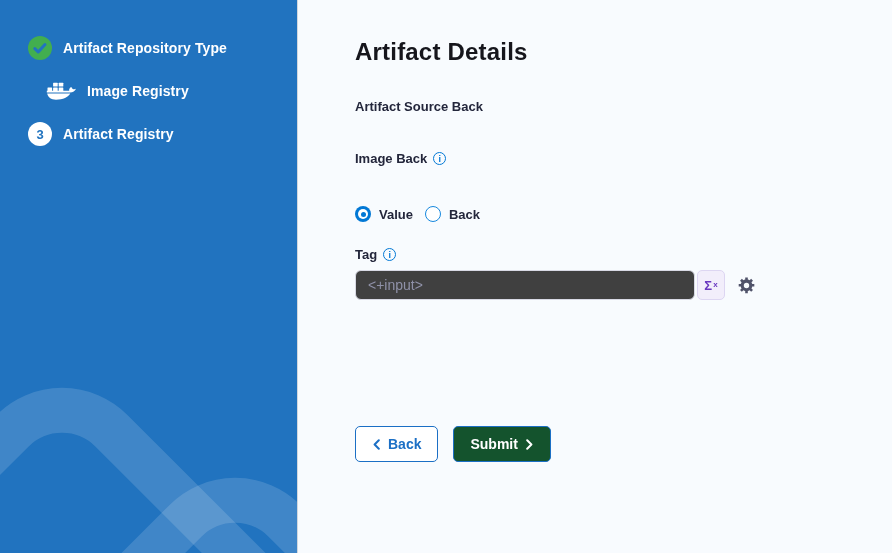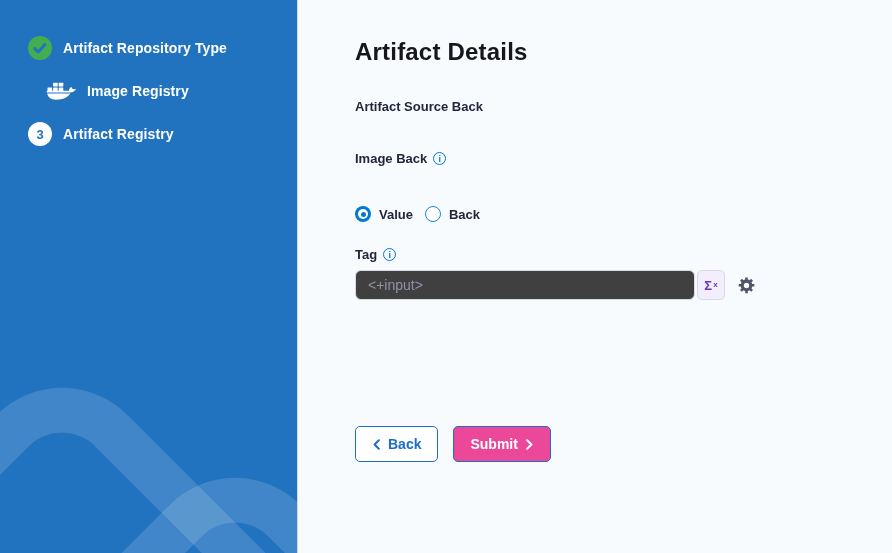--- a/index.html
+++ b/index.html
@@ -40,21 +40,21 @@
   .radio-row{display:flex;align-items:center;gap:12px;margin-bottom:25px;}
   .radio{display:flex;align-items:center;gap:8px;font-size:13px;font-weight:700;color:#23263b;cursor:pointer;}
   .rb{width:16px;height:16px;border-radius:50%;box-sizing:border-box;flex:0 0 16px;}
   .rb.off{border:1.5px solid #1688de;background:#ffffff;}
   .rb.on{background:#0278d5;display:flex;align-items:center;justify-content:center;}
   .rb-mid{width:10px;height:10px;background:#ffffff;border-radius:50%;display:flex;align-items:center;justify-content:center;}
   .rb-dot{width:5px;height:5px;background:#0278d5;border-radius:50%;}
   .actions{display:flex;align-items:center;gap:15px;margin-top:126px;}
   .btn{height:36px;border-radius:5px;font-size:14px;font-weight:700;display:inline-flex;align-items:center;gap:7px;padding:0 16px;cursor:pointer;font-family:"Liberation Sans",sans-serif;box-sizing:border-box;}
   .btn.secondary{background:#ffffff;color:#1b6fc5;border:1px solid #1b6fc5;}
-  .btn.primary{background:#ec4899;color:#ffffff;border:1px solid #1b6fc5;}
+  .btn.primary{background:#14532d;color:#ffffff;border:1px solid #1b6fc5;}
 </style>
 </head>
 <body>
 
 <div class="app">
 
   <aside class="sidebar">
     <ol class="steps">
 
       <li class="step">

